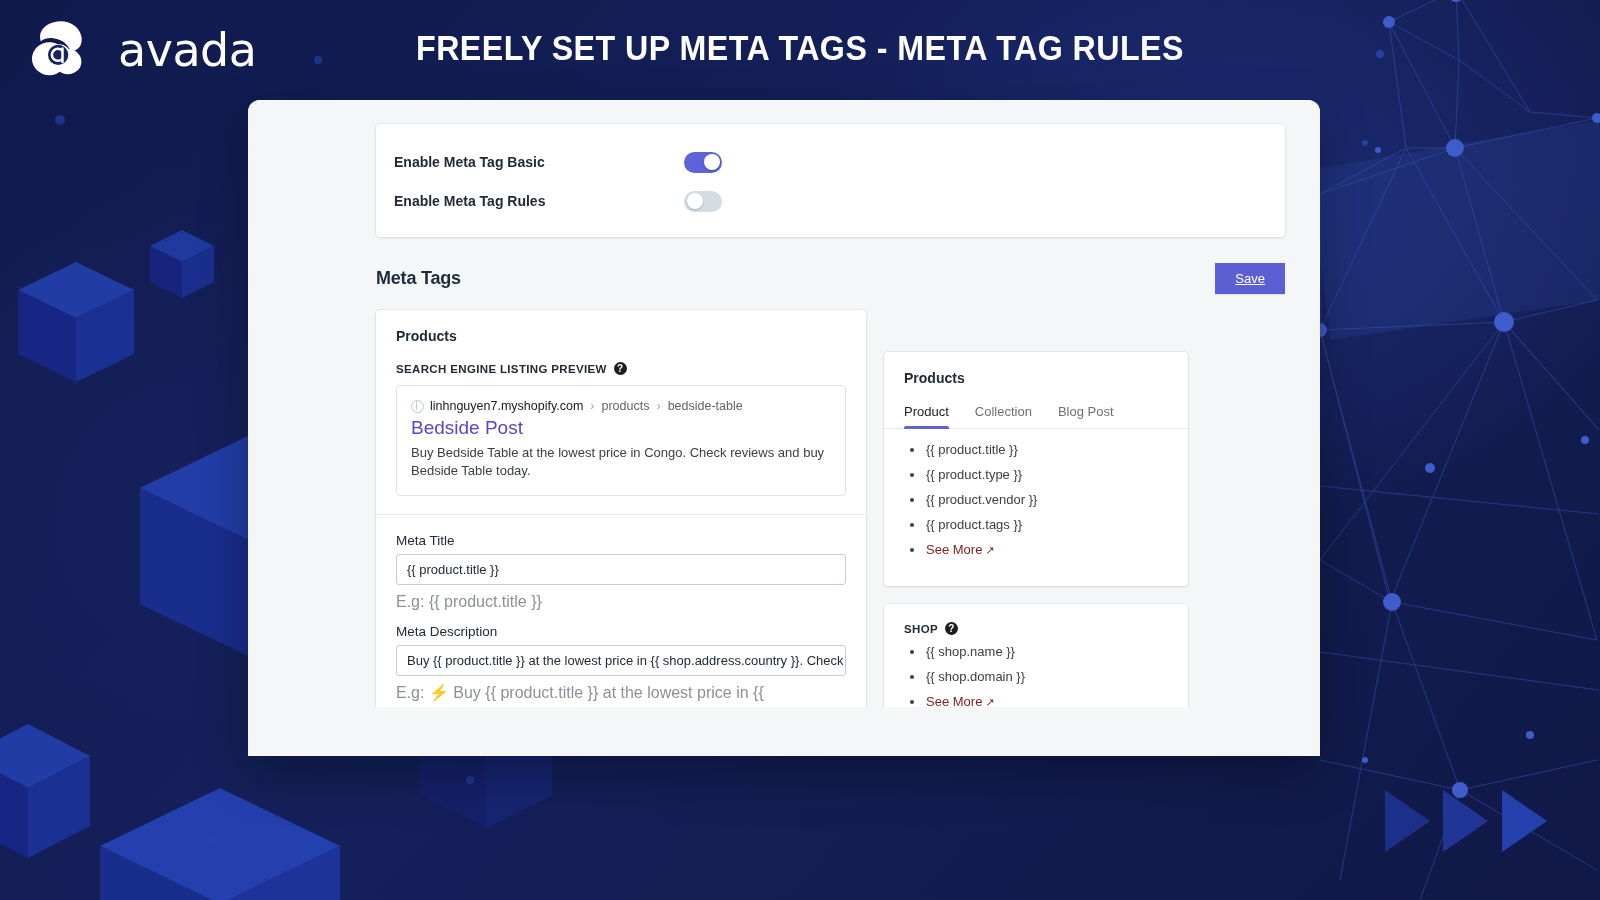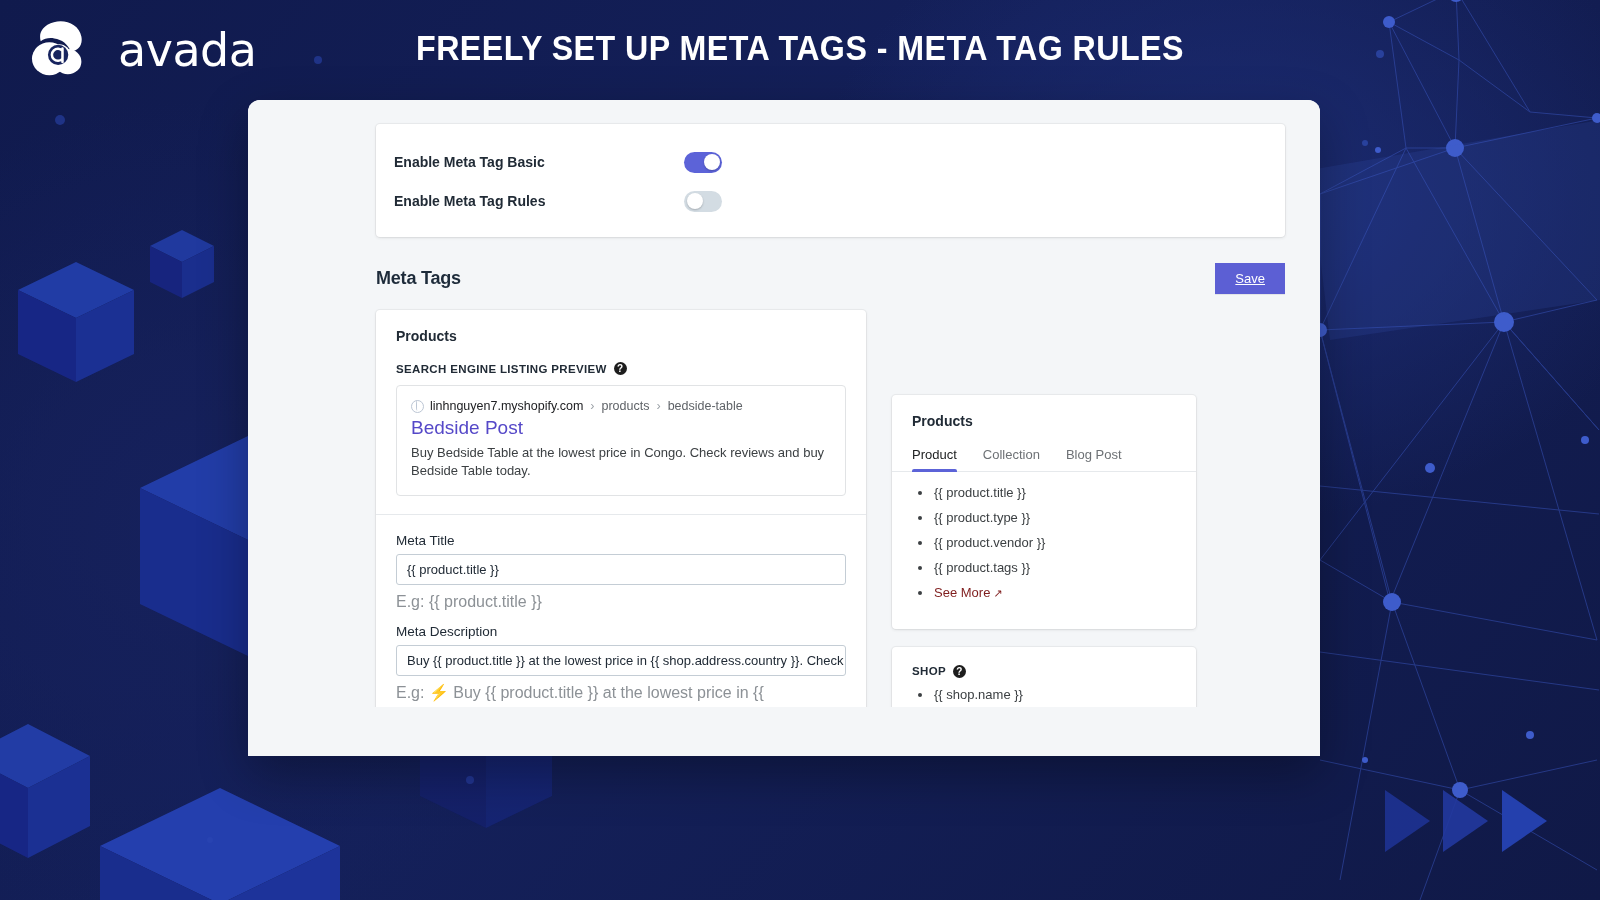--- a/index.html
+++ b/index.html
@@ -117,21 +117,21 @@
     background: #5c5fd4; color: #fff;
     border: none; border-radius: 0;
     font-size: 13px; padding: 8px 20px;
     cursor: pointer;
     font-family: "Liberation Sans", sans-serif;
     box-shadow: 0 1px 0 rgba(22,29,37,0.08);
     text-decoration: underline;
   }
 
   
-  .columns { display: flex; gap: 26px; align-items: flex-end; }
+  .columns { display: flex; gap: 18px; align-items: center; }
   .col-left { width: 490px; }
   .col-right { width: 304px; }
 
   .card {
     background: #fff; border-radius: 4px;
     box-shadow: 0 0 0 1px rgba(63,63,68,0.05), 0 1px 3px rgba(63,63,68,0.12);
   }
   .card-section { padding: 18px 20px; }
   .card-divider { border-top: 1px solid #e6e9ec; }
 

